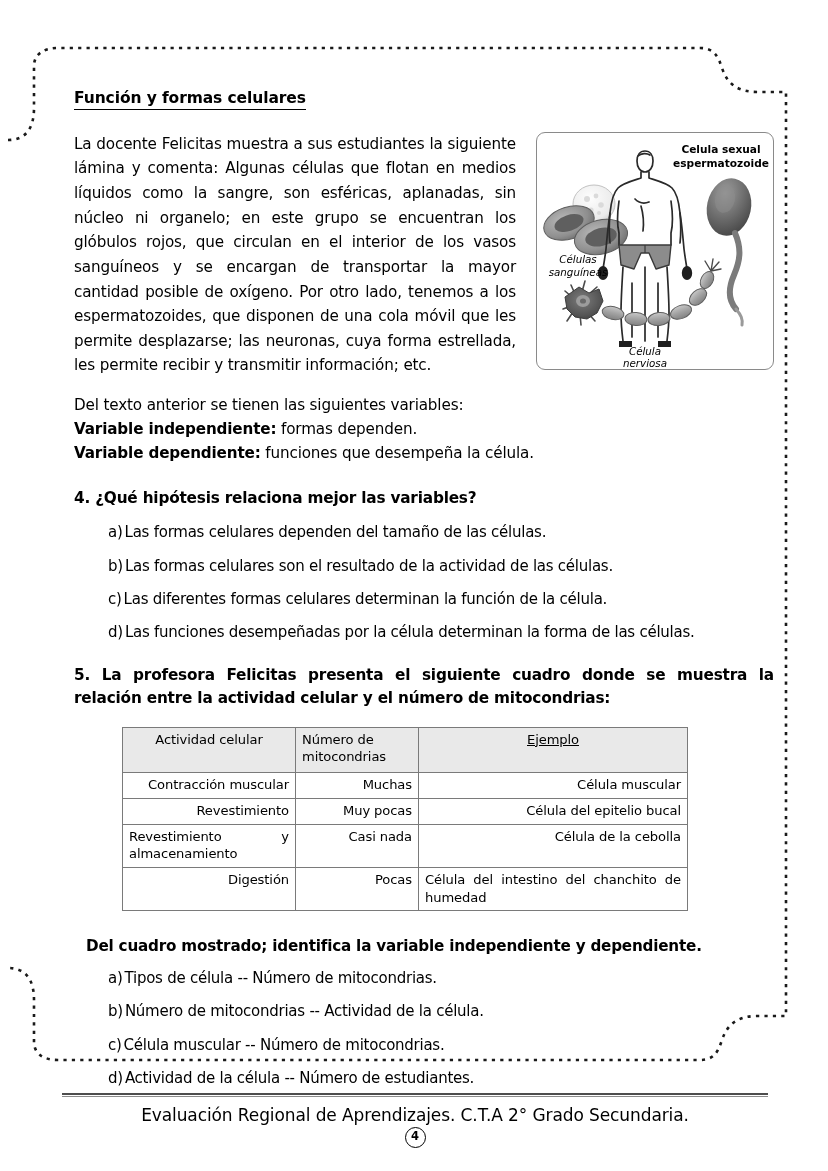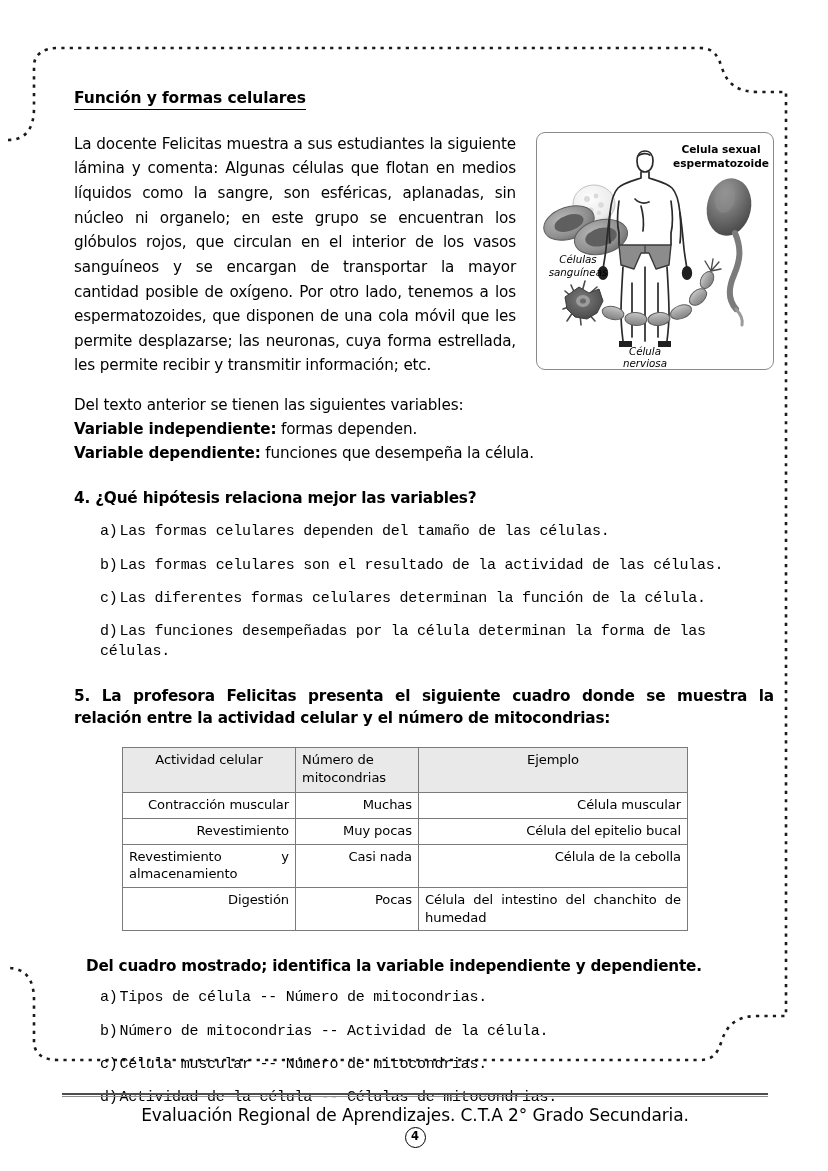--- a/index.html
+++ b/index.html
@@ -94,24 +94,23 @@
     font-weight: bold;
     letter-spacing: -0.2px;
     line-height: 1.45;
   }
   .question-just {
     text-align: justify;
     text-align-last: left;
   }
 
   .options {
-    margin: 0;
+    margin: 8px;
     padding: 0;
     list-style: none;
-    font-family: Liberation Mono, monospace;
   }
   .opt {
     font-size: 15px;
     letter-spacing: -0.25px;
     line-height: 1.35;
     margin: 13px 0 0 26px;
   }
   .opt .mark { margin-right: 2px; }
 
   
@@ -138,21 +137,21 @@
     background: #e9e9e9;
     text-align: center;
     font-weight: normal;
     padding-bottom: 6px;
   }
   table.cuadro thead th.hleft {
     text-align: left;
   }
   .col-a { width: 160px; }
   .col-b { width: 110px; }
-  .col-c { width: auto; }
+  .col-c { width: auto; text-decoration: underline; }
   td.justify-y {
     text-align: justify;
     text-align-last: left;
   }
   .spread {
     display: block;
     text-align: justify;
     text-align-last: justify;
   }
 
@@ -421,21 +420,21 @@
           </tbody>
         </table>
       </div>
 
       <div class="prompt">Del cuadro mostrado; identifica la variable independiente y dependiente.</div>
 
       <ul class="options">
         <li class="opt"><span class="mark">a)</span><span>Tipos de célula -- Número de mitocondrias.</span></li>
         <li class="opt"><span class="mark">b)</span><span>Número de mitocondrias -- Actividad de la célula.</span></li>
         <li class="opt"><span class="mark">c)</span><span>Célula muscular -- Número de mitocondrias.</span></li>
-        <li class="opt"><span class="mark">d)</span><span>Actividad de la célula -- Células de mitocondrias.</span></li>
+        <li class="opt"><span class="mark">d)</span><span>Actividad de la célula -- Número de estudiantes.</span></li>
       </ul>
     </div>
 
   </div>
 
   <div class="footer">
     <div class="rule-top"></div>
     <div class="rule-bot"></div>
     <div class="ftext">Evaluación Regional de Aprendizajes.  C.T.A 2° Grado Secundaria.</div>
     <div class="pagenum">4</div>

